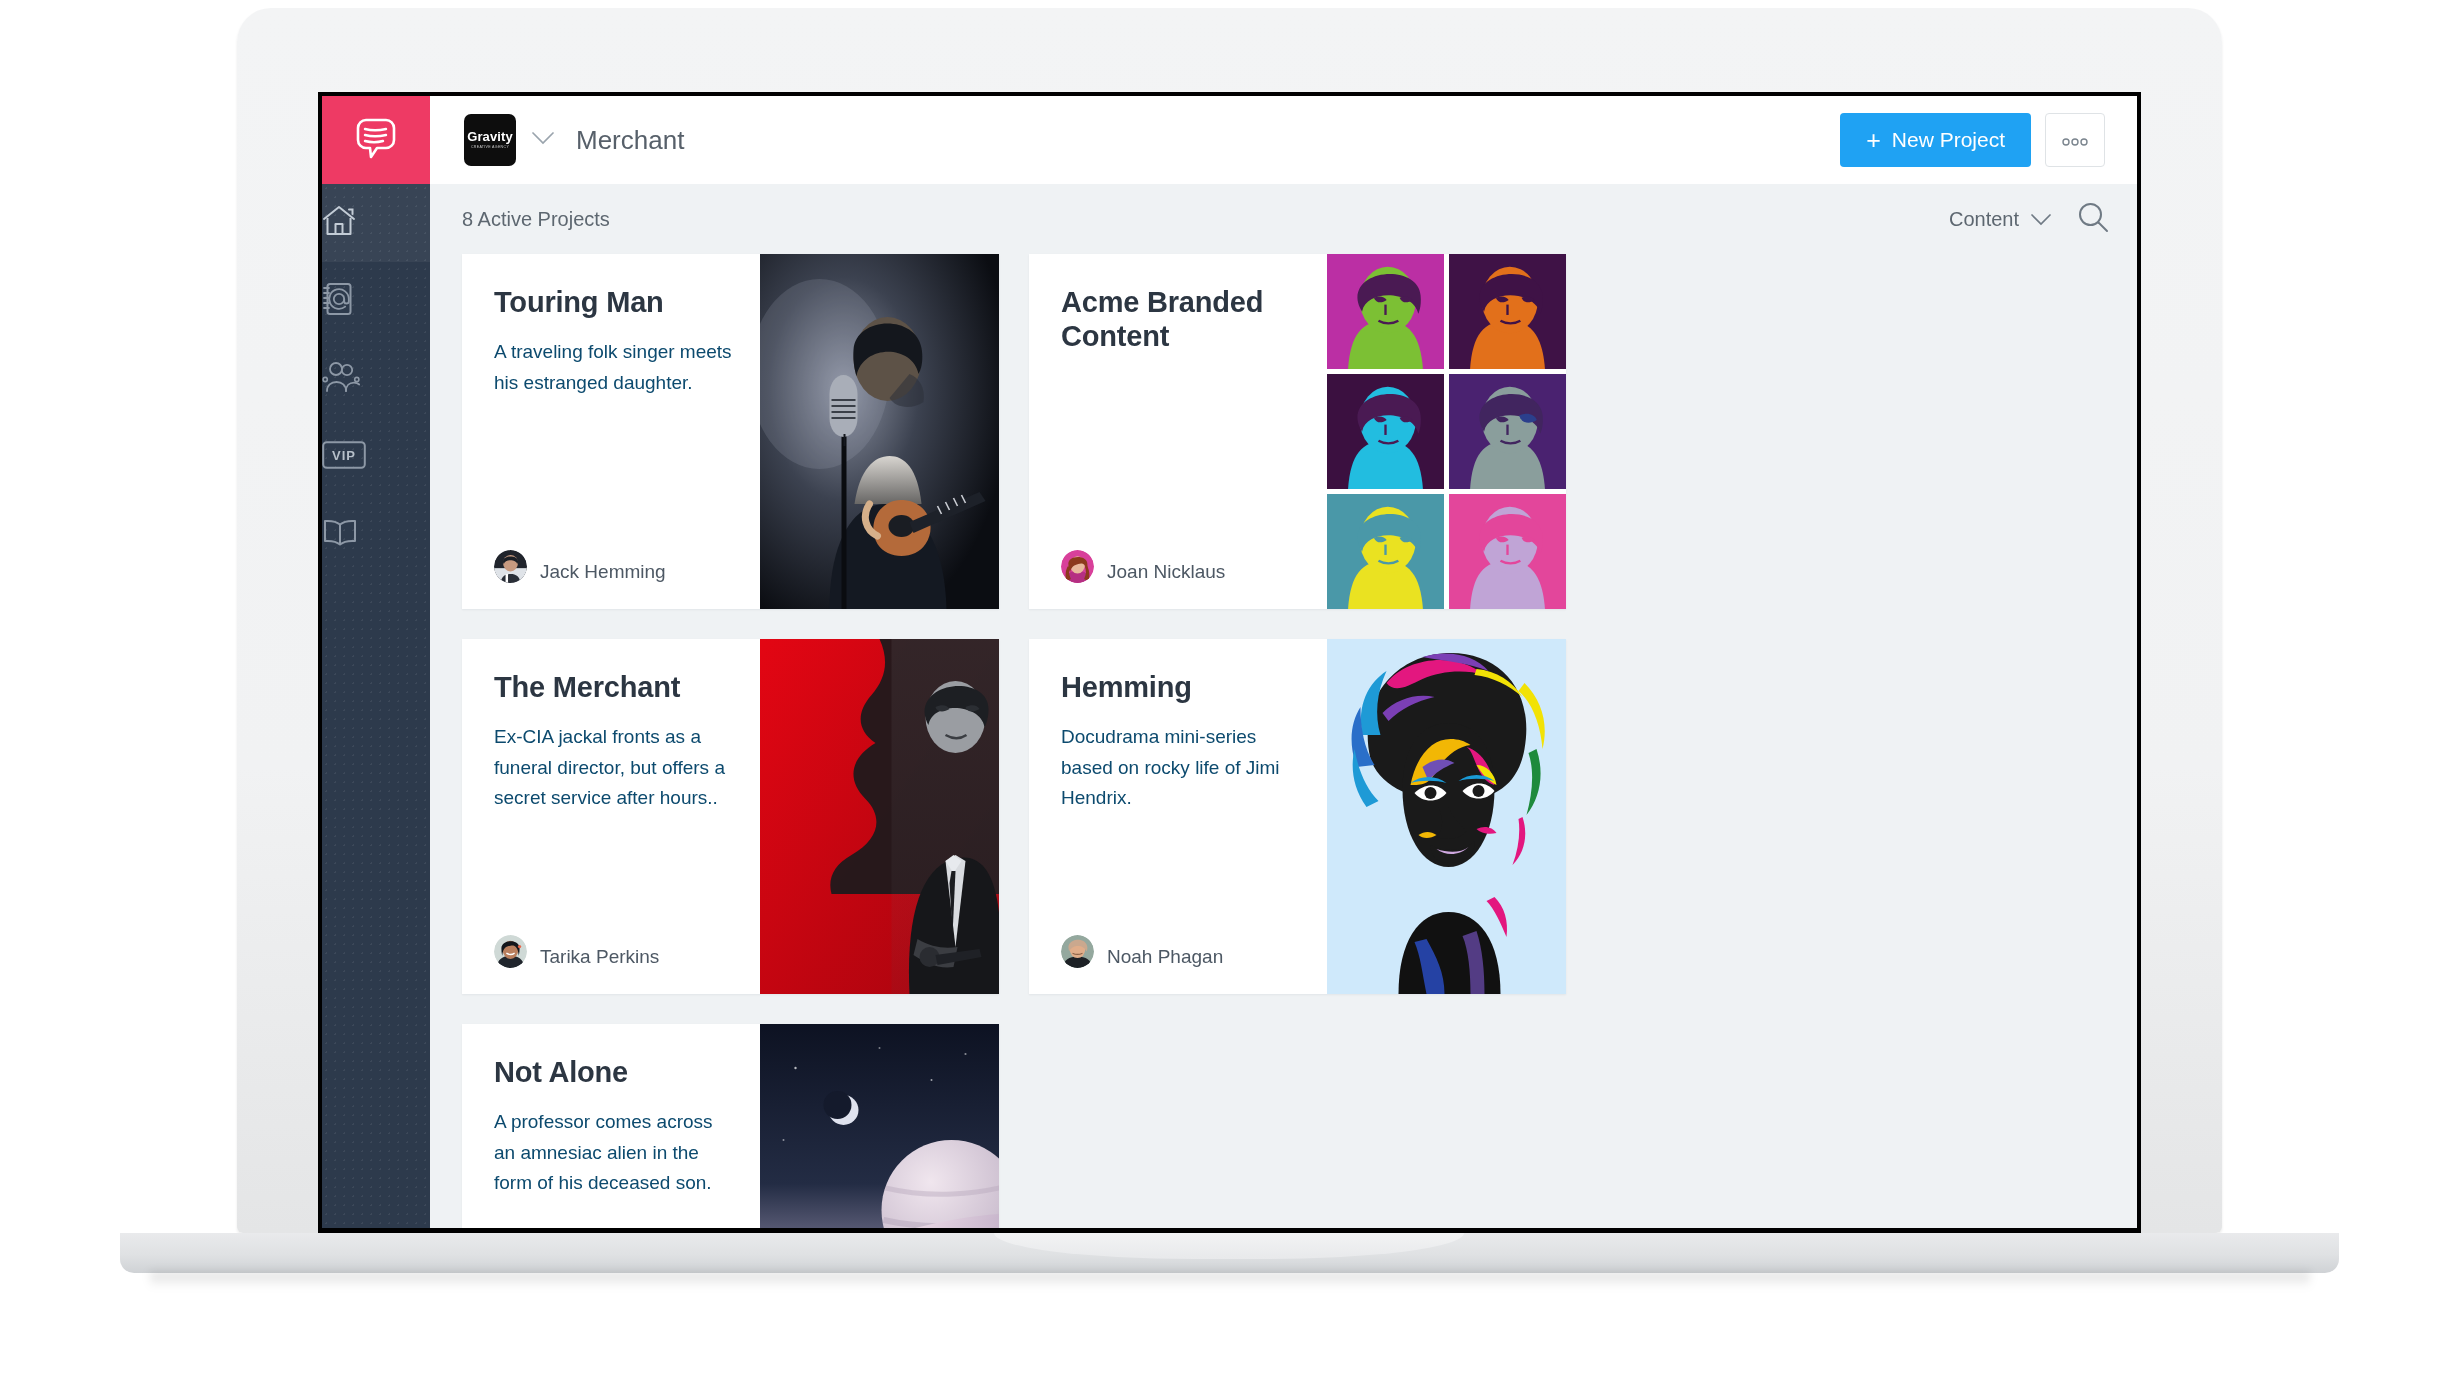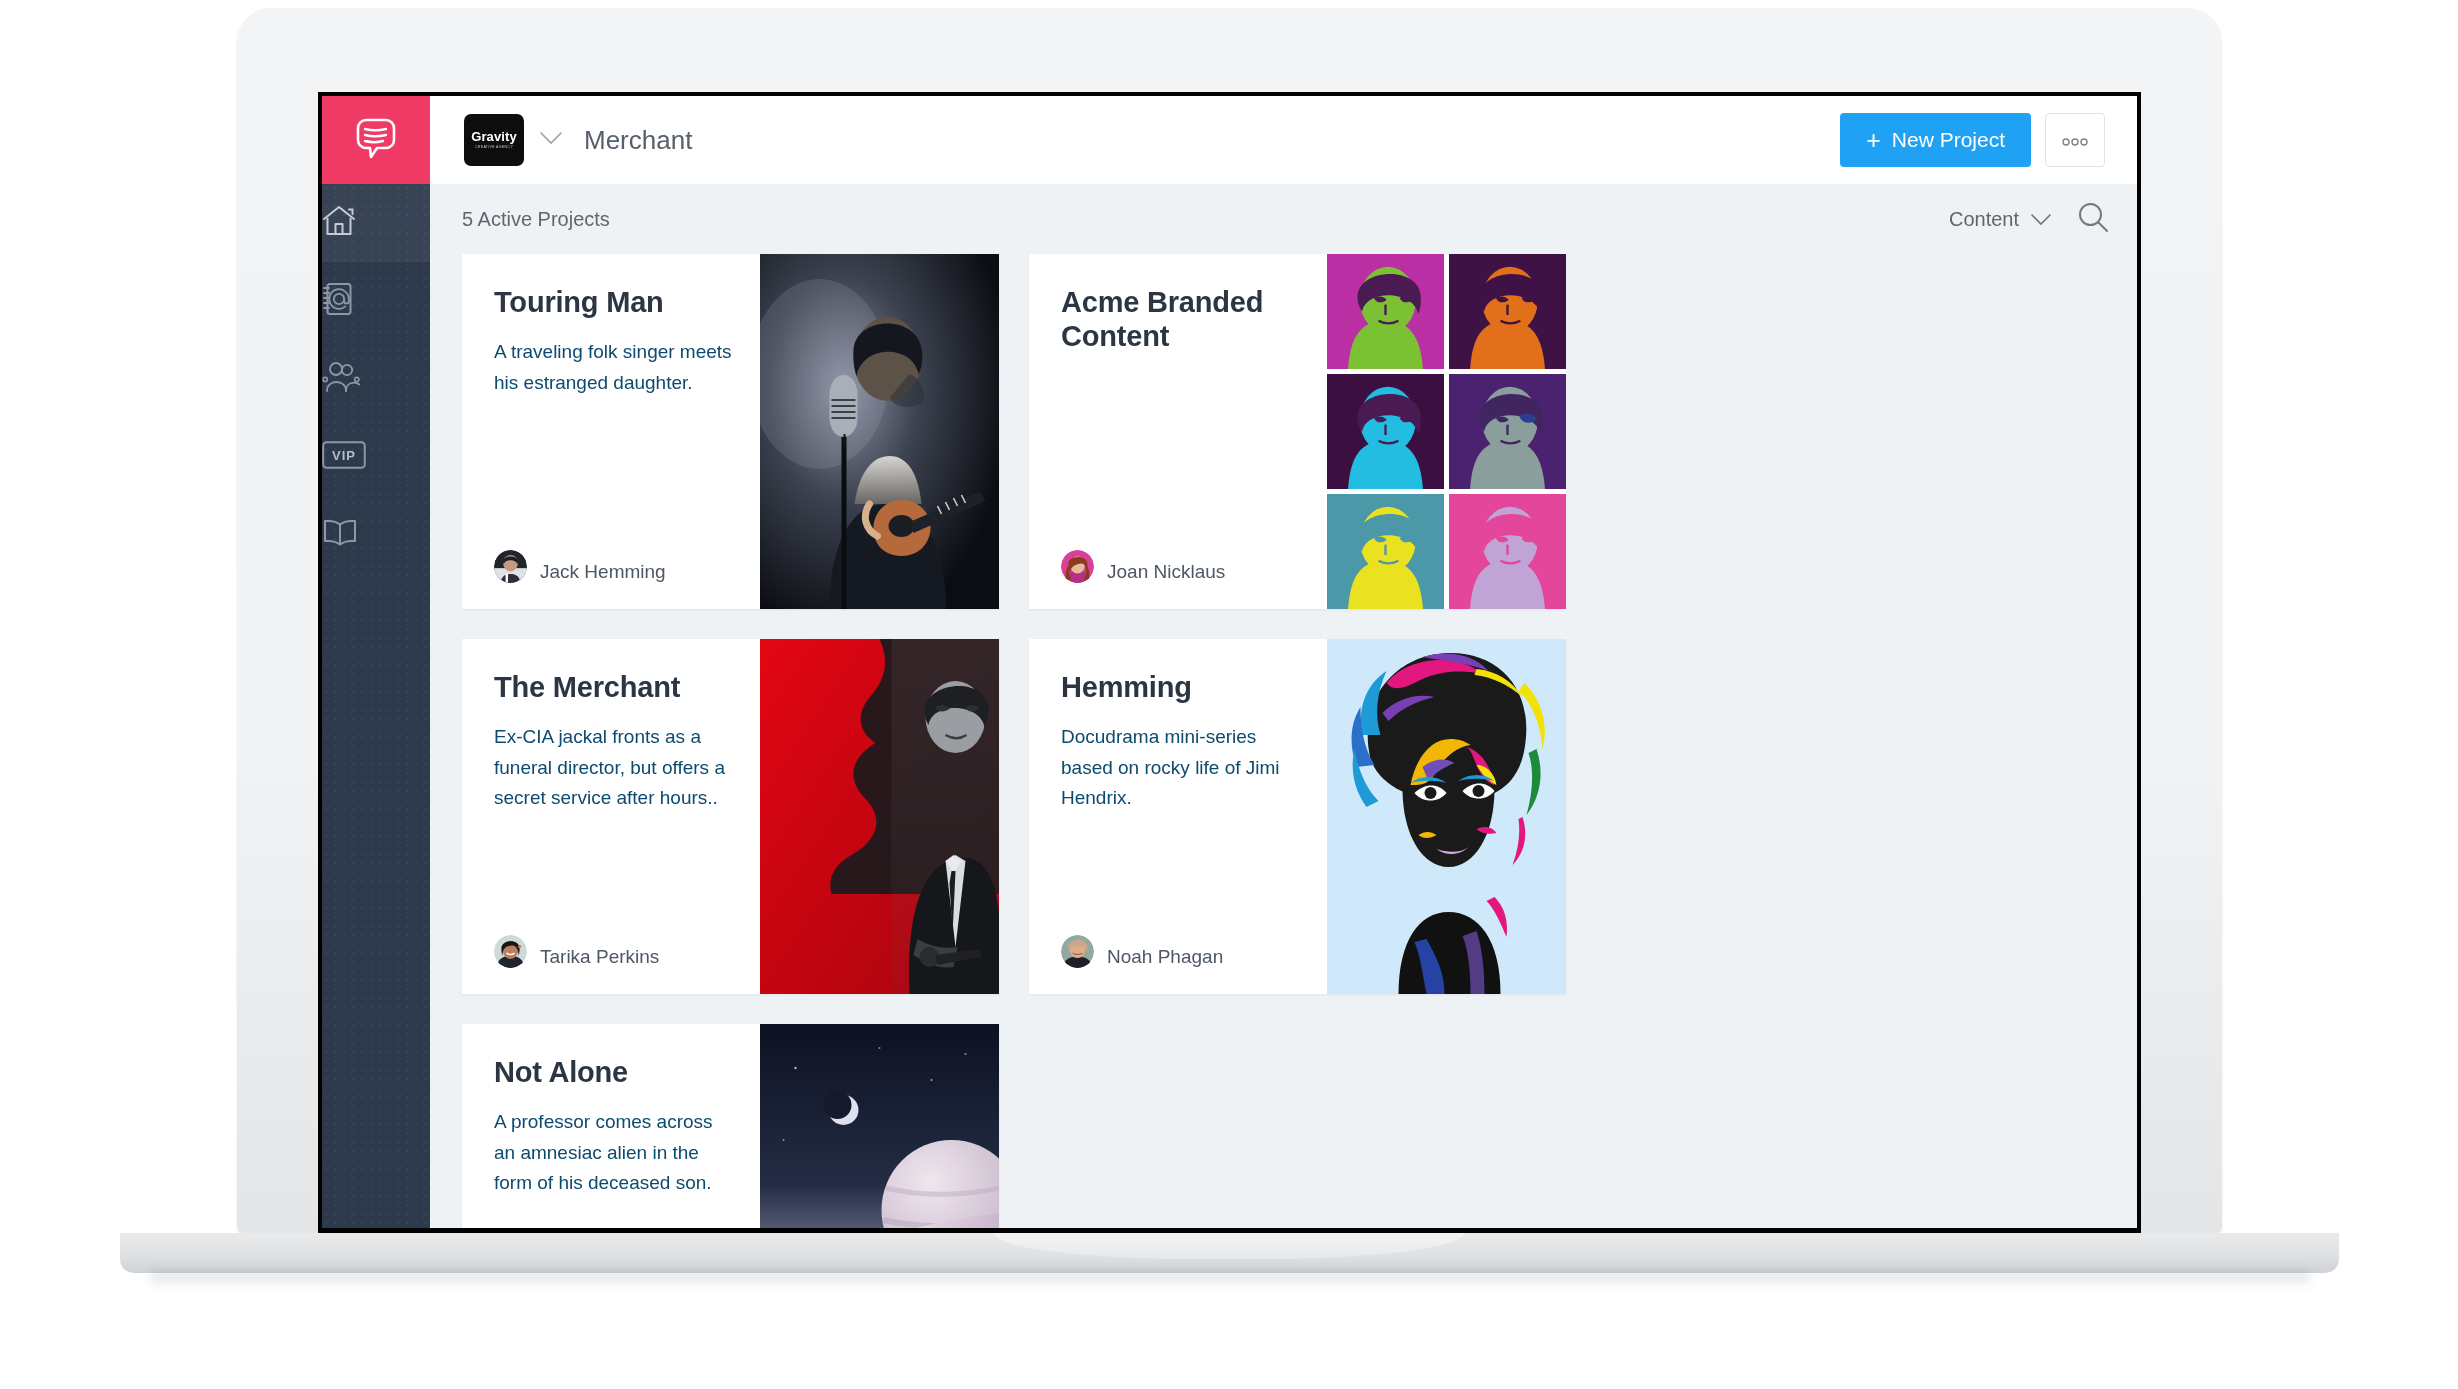--- a/index.html
+++ b/index.html
@@ -80,21 +80,21 @@
     width: 108px; height: 88px;
     background: #ee3a64;
     display: flex;
     align-items: center;
     justify-content: center;
     flex: 0 0 108px;
   }
 
   #org-badge {
     margin-left: 34px;
-    width: 60px; height: 52px;
+    width: 52px; height: 52px;
     background: #0d0d0d;
     border-radius: 7px;
     color: #fff;
     display: flex;
     flex-direction: column;
     align-items: center;
     justify-content: center;
     line-height: 1;
   }
   #org-badge .org-name { font-size: 13px; font-weight: bold; letter-spacing: .1px; }
@@ -370,21 +370,21 @@
               <path d="M18 6.5C14.5 3.5 9.5 2.5 3 3v20c6.5-.5 11.5.5 15 3.5 3.5-3 8.5-4 15-3.5V3c-6.5-.5-11.5.5-15 3.5z" stroke="#8d98a6" stroke-width="2" stroke-linejoin="round"></path>
               <path d="M18 6.5v20" stroke="#8d98a6" stroke-width="2"></path>
             </svg>
           </span>
         </div>
       </nav>
 
       <main id="main-area">
 
         <div id="toolbar">
-          <span id="active-count">5 Active Projects</span>
+          <span id="active-count">8 Active Projects</span>
           <div id="toolbar-right">
             <div id="filter-select">
               <span>Content</span>
               <span>
                 <svg width="20" height="12" viewBox="0 0 20 12" fill="none">
                   <path d="M1 1l9 9 9-9" stroke="#6f7a84" stroke-width="1.7" stroke-linecap="round"></path>
                 </svg>
               </span>
             </div>
             <div id="search-button">

